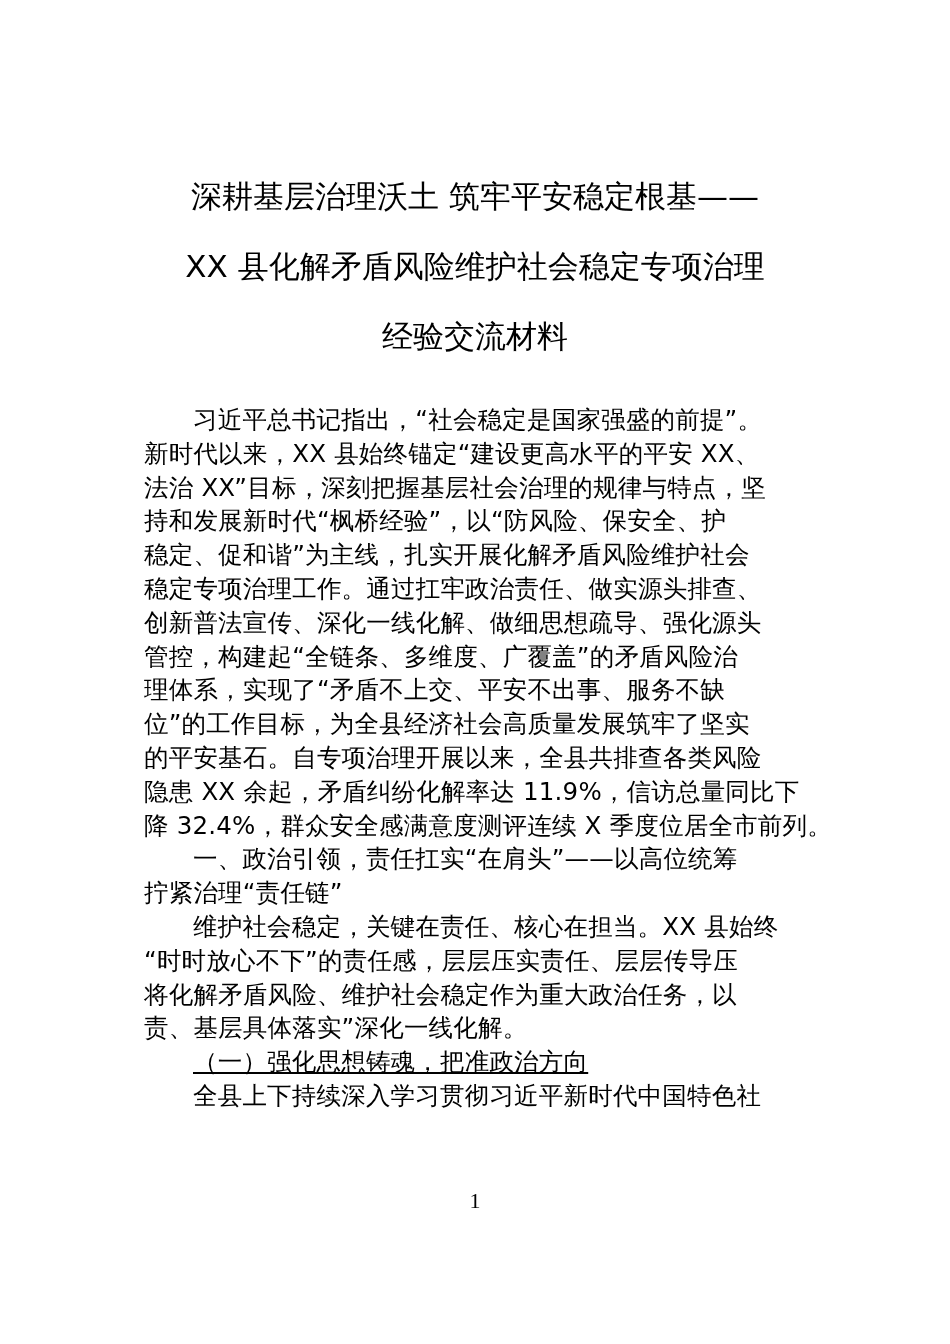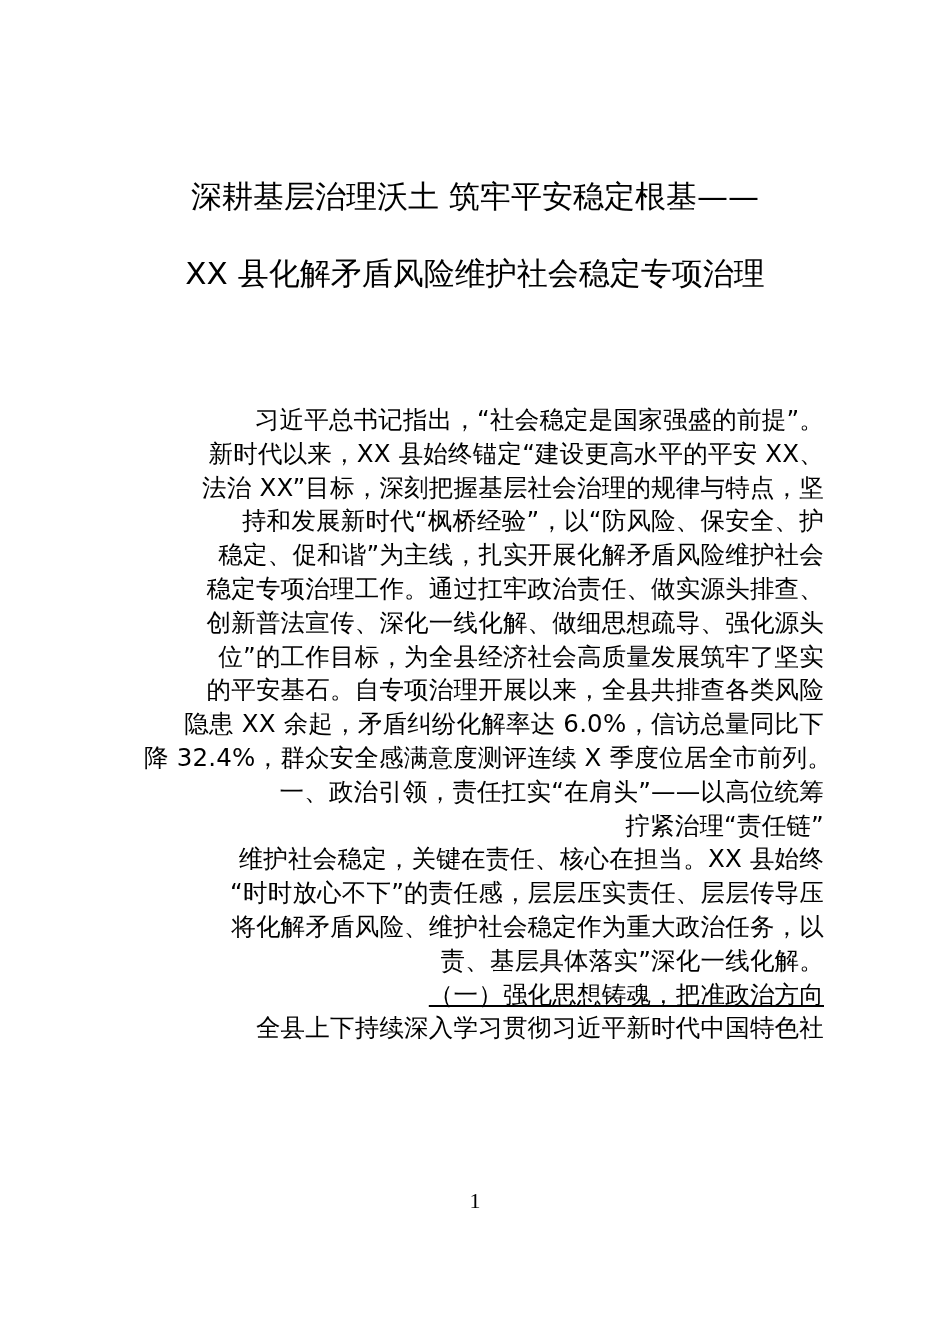--- a/index.html
+++ b/index.html
@@ -2,47 +2,50 @@
 <html><head>
 <meta charset="utf-8">
 <style>
   html, body { margin: 0; padding: 0; background: #ffffff; }
   body { width: 950px; height: 1344px; position: relative; overflow: hidden;
          font-family: "DejaVu Sans", sans-serif; color: #000; }
   .page { position: absolute; left: 0; top: 0; width: 950px; height: 1344px; background: #fff; }
   .title { position: absolute; left: 140px; width: 670px; text-align: center;
            font-size: 31px; line-height: 52px; white-space: nowrap; }
   .t1 { top: 170px; }
-  .t2 { top: 247px; }
+  .t2 { top: 240px; }
   .t3 { top: 310px; }
-  .body { position: absolute; left: 144px; width: 680px; top: 403px; text-align: right; }
+  .body { position: absolute; left: 144px; width: 680px; top: 403px; }
   .line { font-size: 24.5px; line-height: 33.8px; height: 33.8px; white-space: nowrap; letter-spacing: 0.2px; }
   .indent { padding-left: 49px; }
   .indent2 { padding-left: 49px; text-decoration: underline; }
   .pagenum { position: absolute; top: 1188px; left: 0; width: 950px; text-align: center;
              font-family: "Liberation Serif", serif; font-size: 22px; }
 </style>
 </head>
 <body>
 
 <div class="page">
   <div class="title t1">深耕基层治理沃土 筑牢平安稳定根基——</div>
   <div class="title t2">XX 县化解矛盾风险维护社会稳定专项治理</div>
+  <div class="title t3">经验交流材料</div>
 
   <div class="body">
     <div class="line indent">习近平总书记指出，“社会稳定是国家强盛的前提”。</div>
     <div class="line">新时代以来，XX 县始终锚定“建设更高水平的平安 XX、</div>
     <div class="line">法治 XX”目标，深刻把握基层社会治理的规律与特点，坚</div>
     <div class="line">持和发展新时代“枫桥经验”，以“防风险、保安全、护</div>
     <div class="line">稳定、促和谐”为主线，扎实开展化解矛盾风险维护社会</div>
     <div class="line">稳定专项治理工作。通过扛牢政治责任、做实源头排查、</div>
     <div class="line">创新普法宣传、深化一线化解、做细思想疏导、强化源头</div>
+    <div class="line">管控，构建起“全链条、多维度、广覆盖”的矛盾风险治</div>
+    <div class="line">理体系，实现了“矛盾不上交、平安不出事、服务不缺</div>
     <div class="line">位”的工作目标，为全县经济社会高质量发展筑牢了坚实</div>
     <div class="line">的平安基石。自专项治理开展以来，全县共排查各类风险</div>
-    <div class="line">隐患 XX 余起，矛盾纠纷化解率达 6.0%，信访总量同比下</div>
+    <div class="line">隐患 XX 余起，矛盾纠纷化解率达 11.9%，信访总量同比下</div>
     <div class="line">降 32.4%，群众安全感满意度测评连续 X 季度位居全市前列。</div>
     <div class="line indent">一、政治引领，责任扛实“在肩头”——以高位统筹</div>
     <div class="line">拧紧治理“责任链”</div>
     <div class="line indent">维护社会稳定，关键在责任、核心在担当。XX 县始终</div>
     <div class="line">“时时放心不下”的责任感，层层压实责任、层层传导压</div>
     <div class="line">将化解矛盾风险、维护社会稳定作为重大政治任务，以</div>
     <div class="line">责、基层具体落实”深化一线化解。</div>
     <div class="line indent2">（一）强化思想铸魂，把准政治方向</div>
     <div class="line indent">全县上下持续深入学习贯彻习近平新时代中国特色社</div>
   </div>

